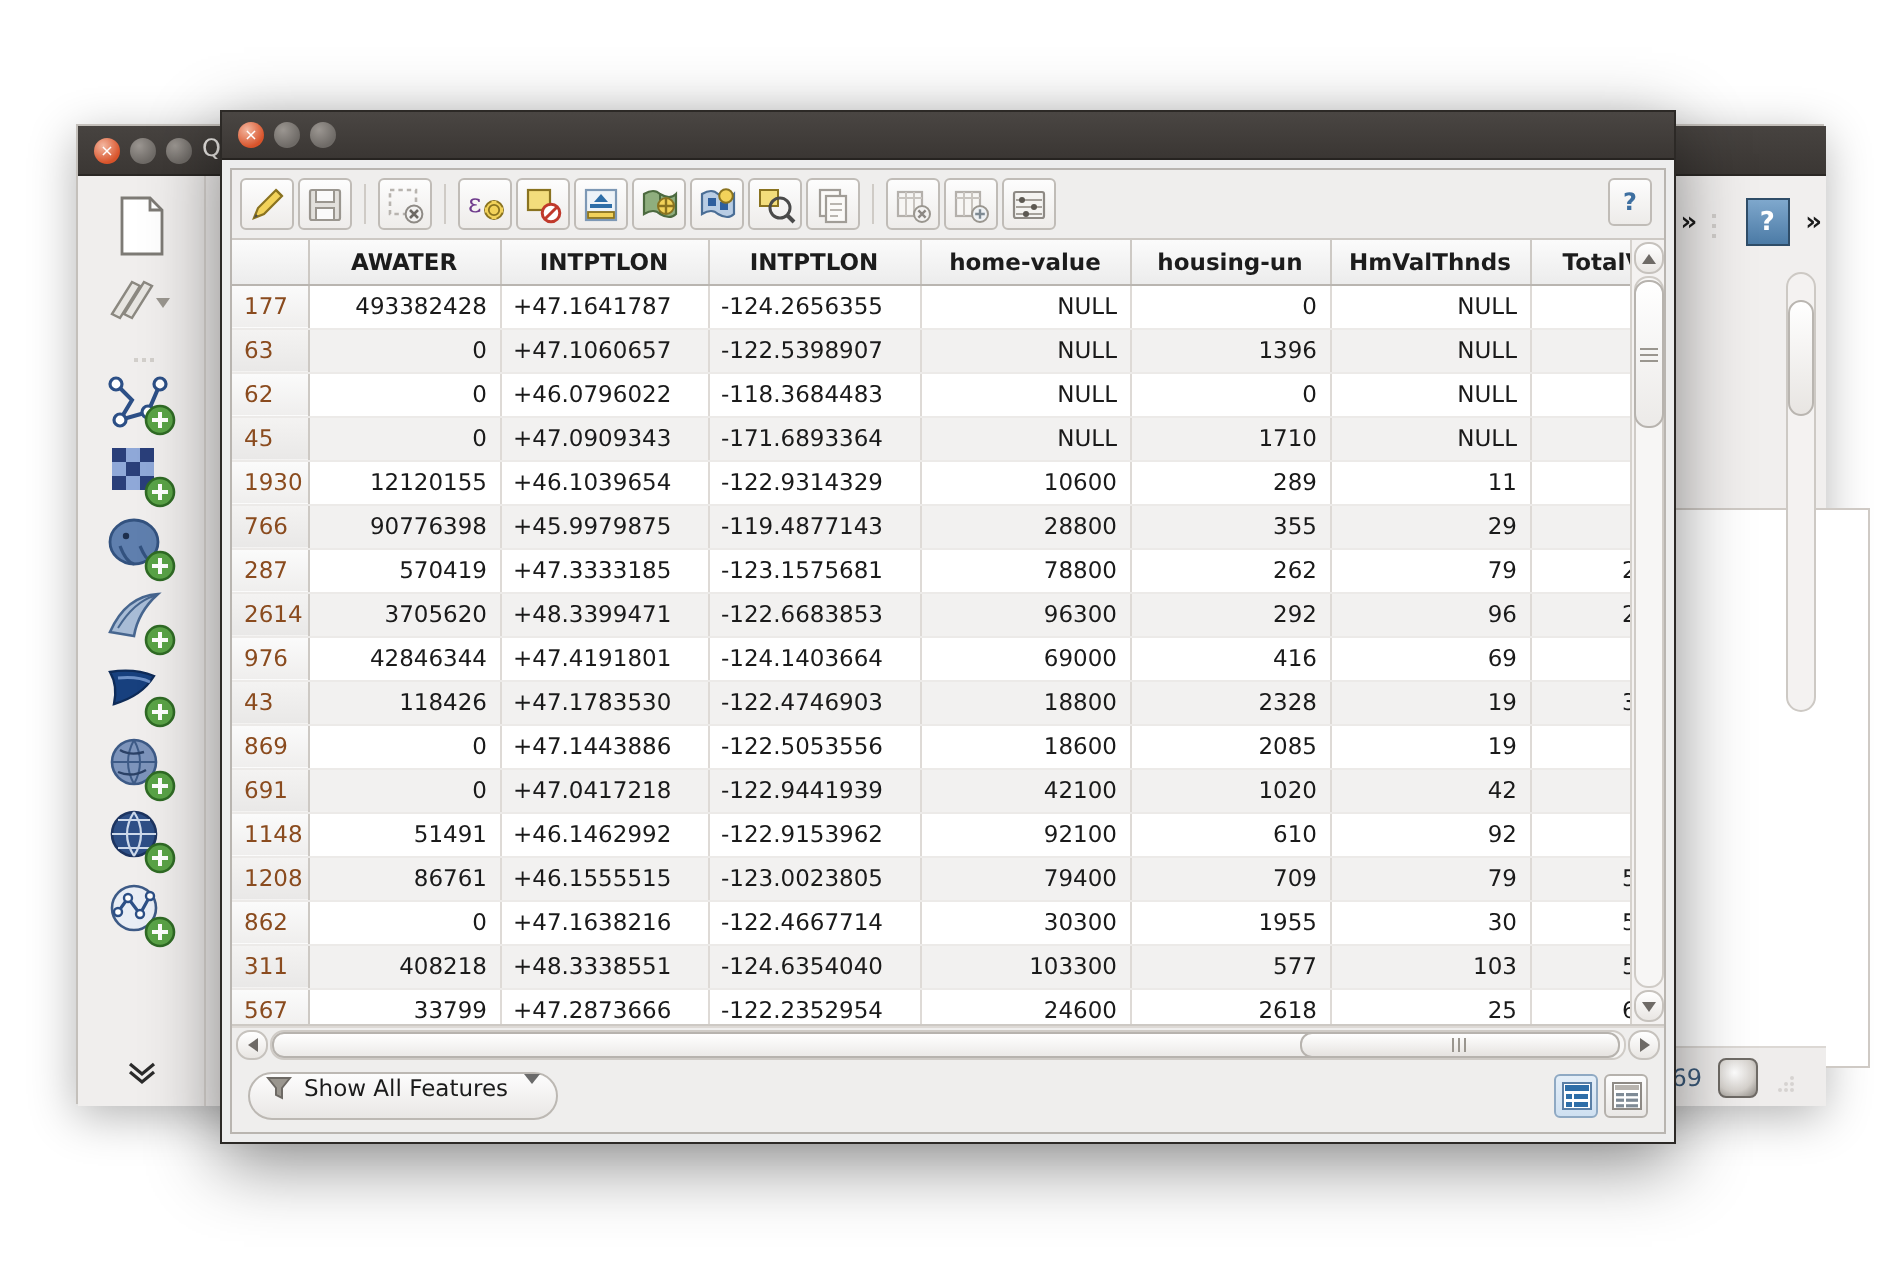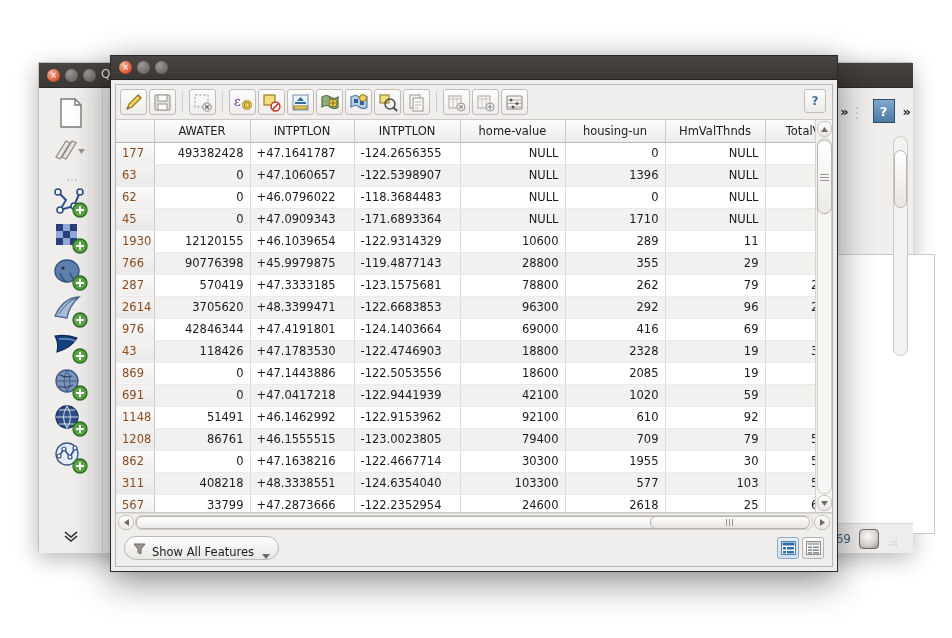--- a/index.html
+++ b/index.html
@@ -134,21 +134,21 @@
   
   .tablewrap {
     flex:1; display:flex; background:#fff; border-top:1px solid #cdc9c4;
     border-bottom:1px solid #cdc9c4; overflow:hidden; position:relative;
   }
   .tablescroll { flex:1; overflow:hidden; }
   table.attr { border-collapse:collapse; width:100%; table-layout:fixed; font-size:11.5px; }
   table.attr th {
     background:linear-gradient(#fbfbfb,#ececec);
     border-right:1px solid #cdc9c4; border-bottom:1px solid #b9b5b0;
-    height:22px; font-weight:normal; color:#1c1c1c; font-size:11.5px;
+    height:22px; font-weight:bold; color:#1c1c1c; font-size:11.5px;
     padding:0 6px; position:relative;margin-left:20px;
   }
   table.attr th.rowhead-col { width:38px; border-right:1px solid #cdc9c4; }
   table.attr td {
     border-right:1px solid #dedad6; border-bottom:1px solid #eceae8;
     height:22px; padding:0 6px; text-align:right; color:#1a1a1a;
     white-space:nowrap; overflow:hidden;
   }
   table.attr td.rowhead {
     background:linear-gradient(#fbfbfb,#efeeed);
@@ -184,21 +184,21 @@
   .hsb .hthumb2 { position:absolute; right:22px; top:2px; width:160px; height:13px;
      border:1px solid #b7b3ae; border-radius:6px;
      background:linear-gradient(#ffffff,#e6e3e0);
      display:flex; align-items:center; justify-content:center; }
   
   .bottombar {
     flex:0 0 36px; display:flex; align-items:center; padding:0 8px;
     background:#efeeed; gap:8px;
   }
   .filter-btn {
-    height:24px; display:flex; align-items:flex-end; gap:6px; padding:0 8px;
+    height:24px; display:flex; align-items:flex-start; gap:6px; padding:0 8px;
     border:1px solid #bcb8b3; border-radius:12px;
     background:linear-gradient(#fdfdfd,#e9e7e5); font-size:11.5px; color:#1b1b1b;
   }
   .caret-dn { width:0;height:0;border-left:4px solid transparent;
      border-right:4px solid transparent;border-top:5px solid #6a6a6a; margin-left:2px; }
   .viewtoggles { margin-left:auto; display:flex; gap:3px; }
   .vt {
     width:22px; height:22px; border:1px solid #b5b1ac; border-radius:3px;
     background:linear-gradient(#fdfdfd,#eae8e6);
     display:flex; align-items:center; justify-content:center;
@@ -643,21 +643,21 @@
                   <td>19</td>
                   <td>38781</td>
                 </tr>
                 <tr class="alt">
                   <td class="rowhead">691</td>
                   <td>0</td>
                   <td class="latlon">+47.0417218</td>
                   <td class="latlon">-122.9441939</td>
                   <td>42100</td>
                   <td>1020</td>
-                  <td>59</td>
+                  <td>42</td>
                   <td>42942</td>
                 </tr>
                 <tr>
                   <td class="rowhead">1148</td>
                   <td>51491</td>
                   <td class="latlon">+46.1462992</td>
                   <td class="latlon">-122.9153962</td>
                   <td>92100</td>
                   <td>610</td>
                   <td>92</td>

